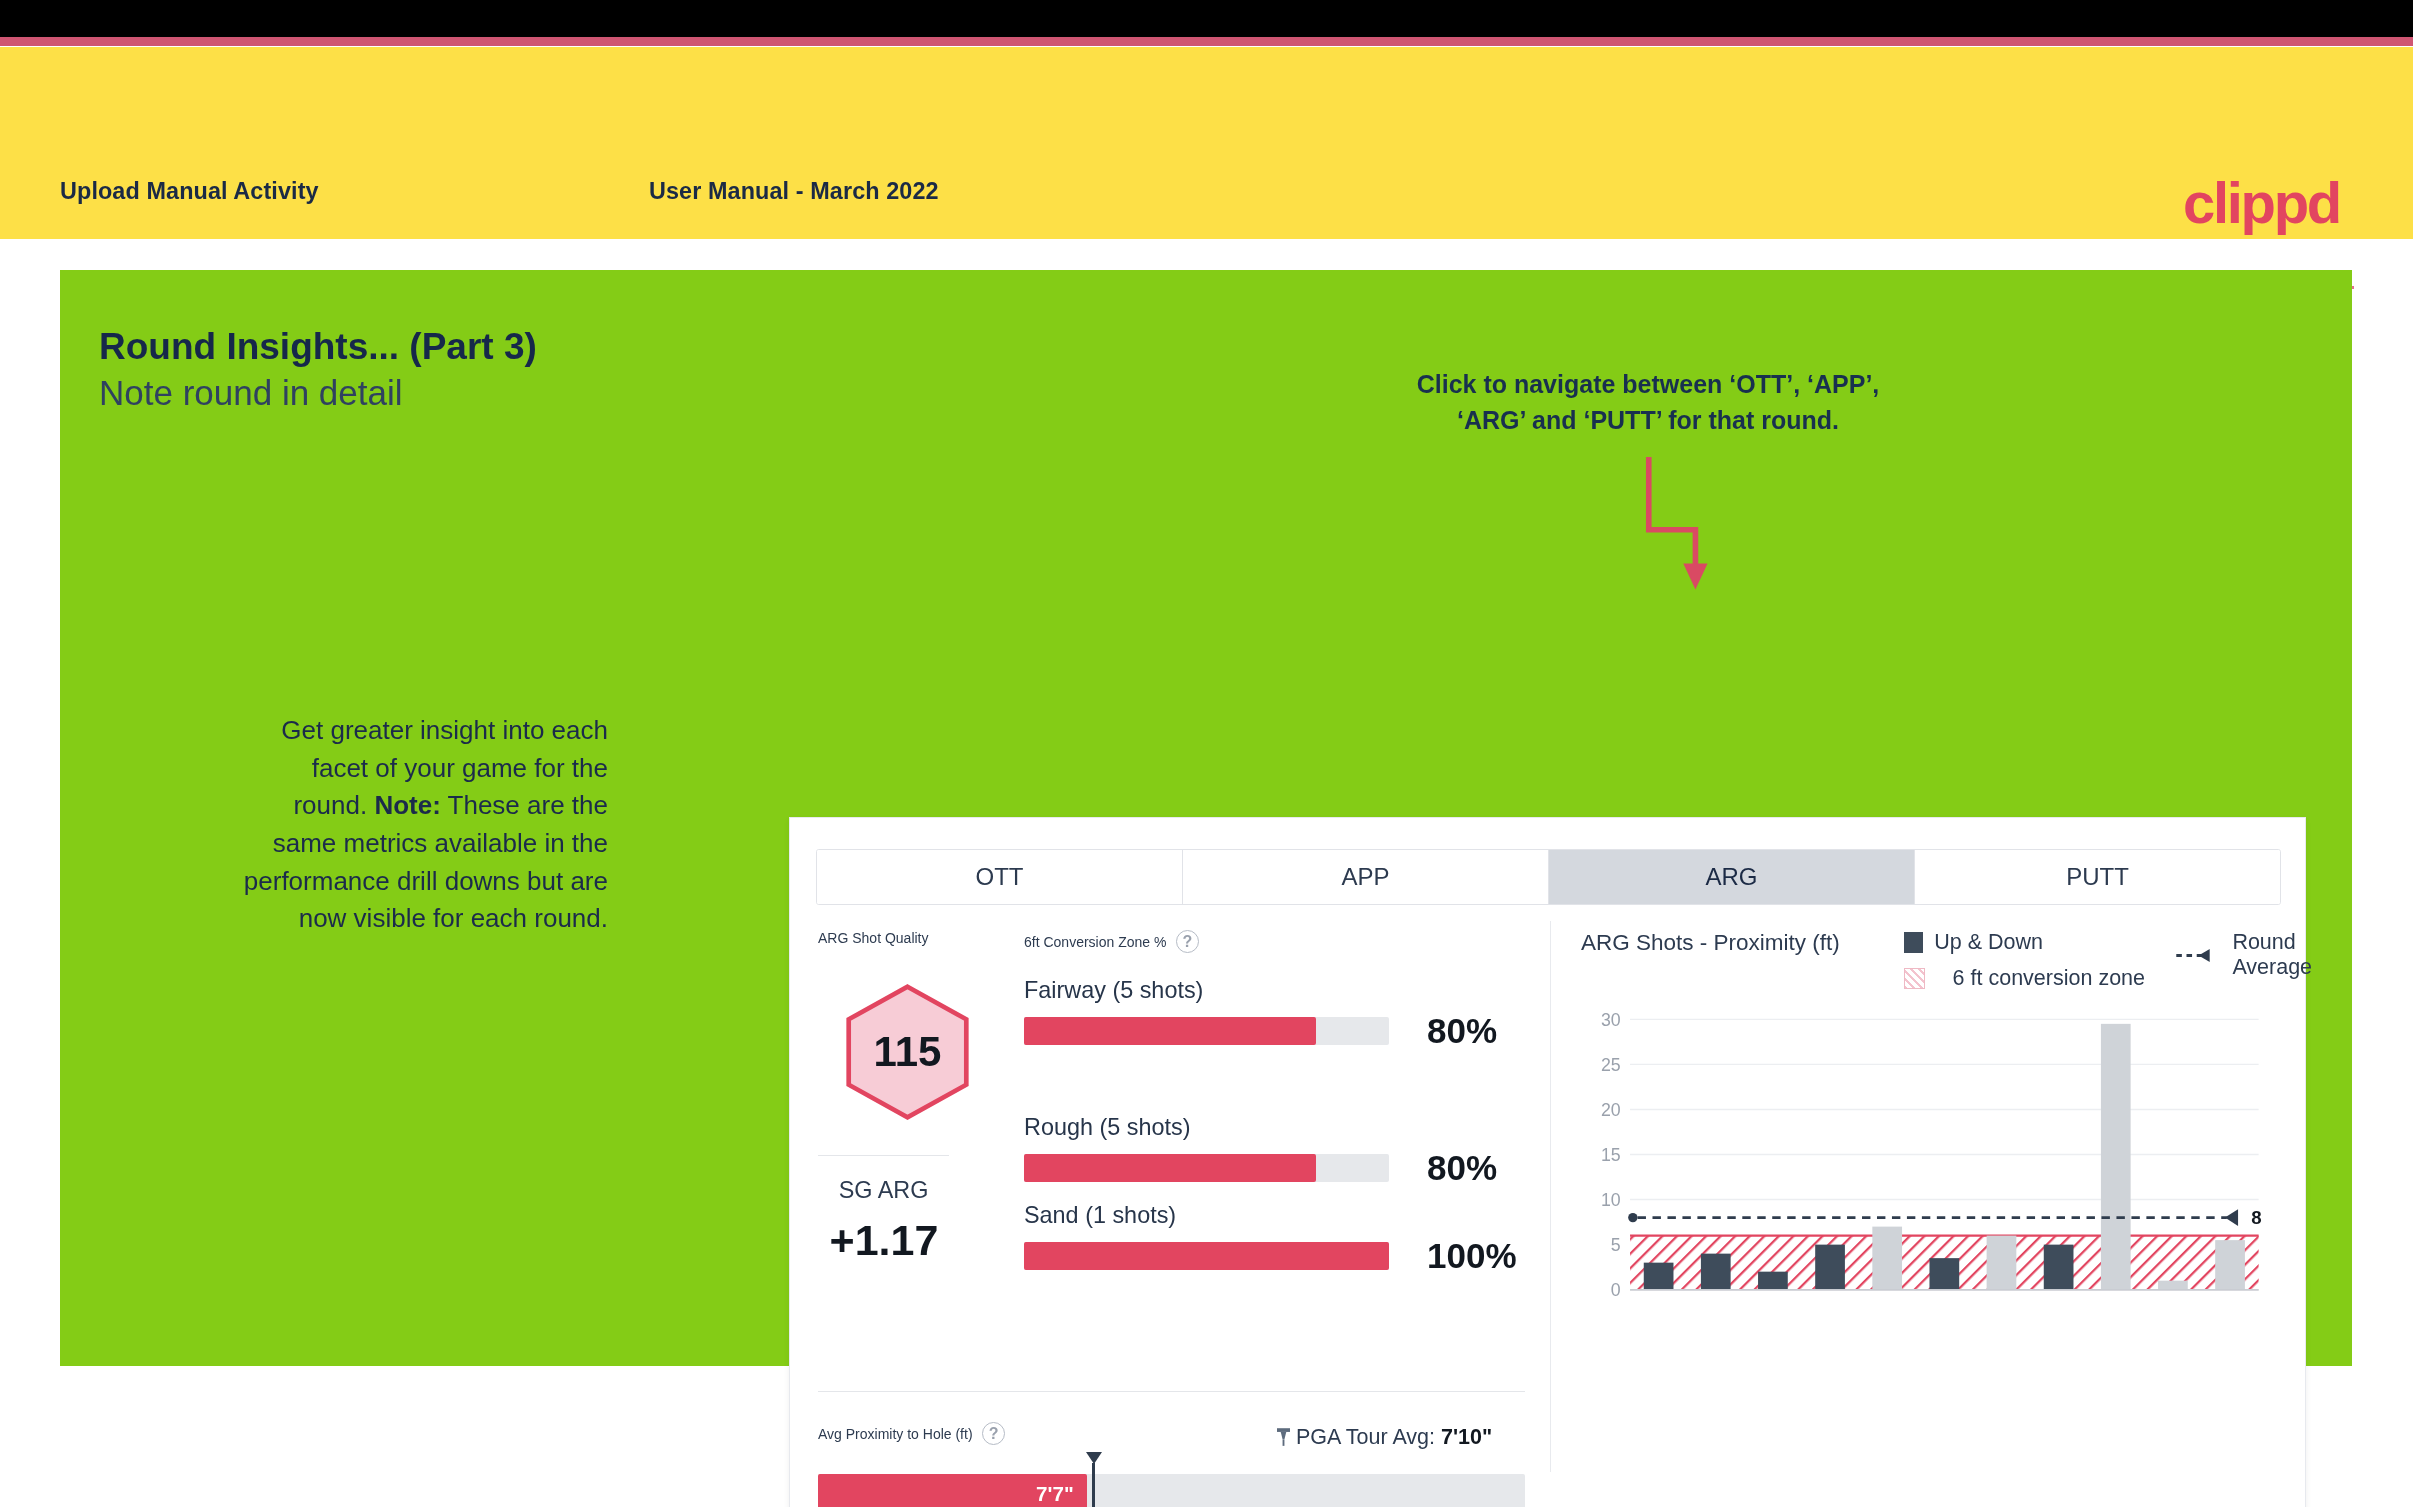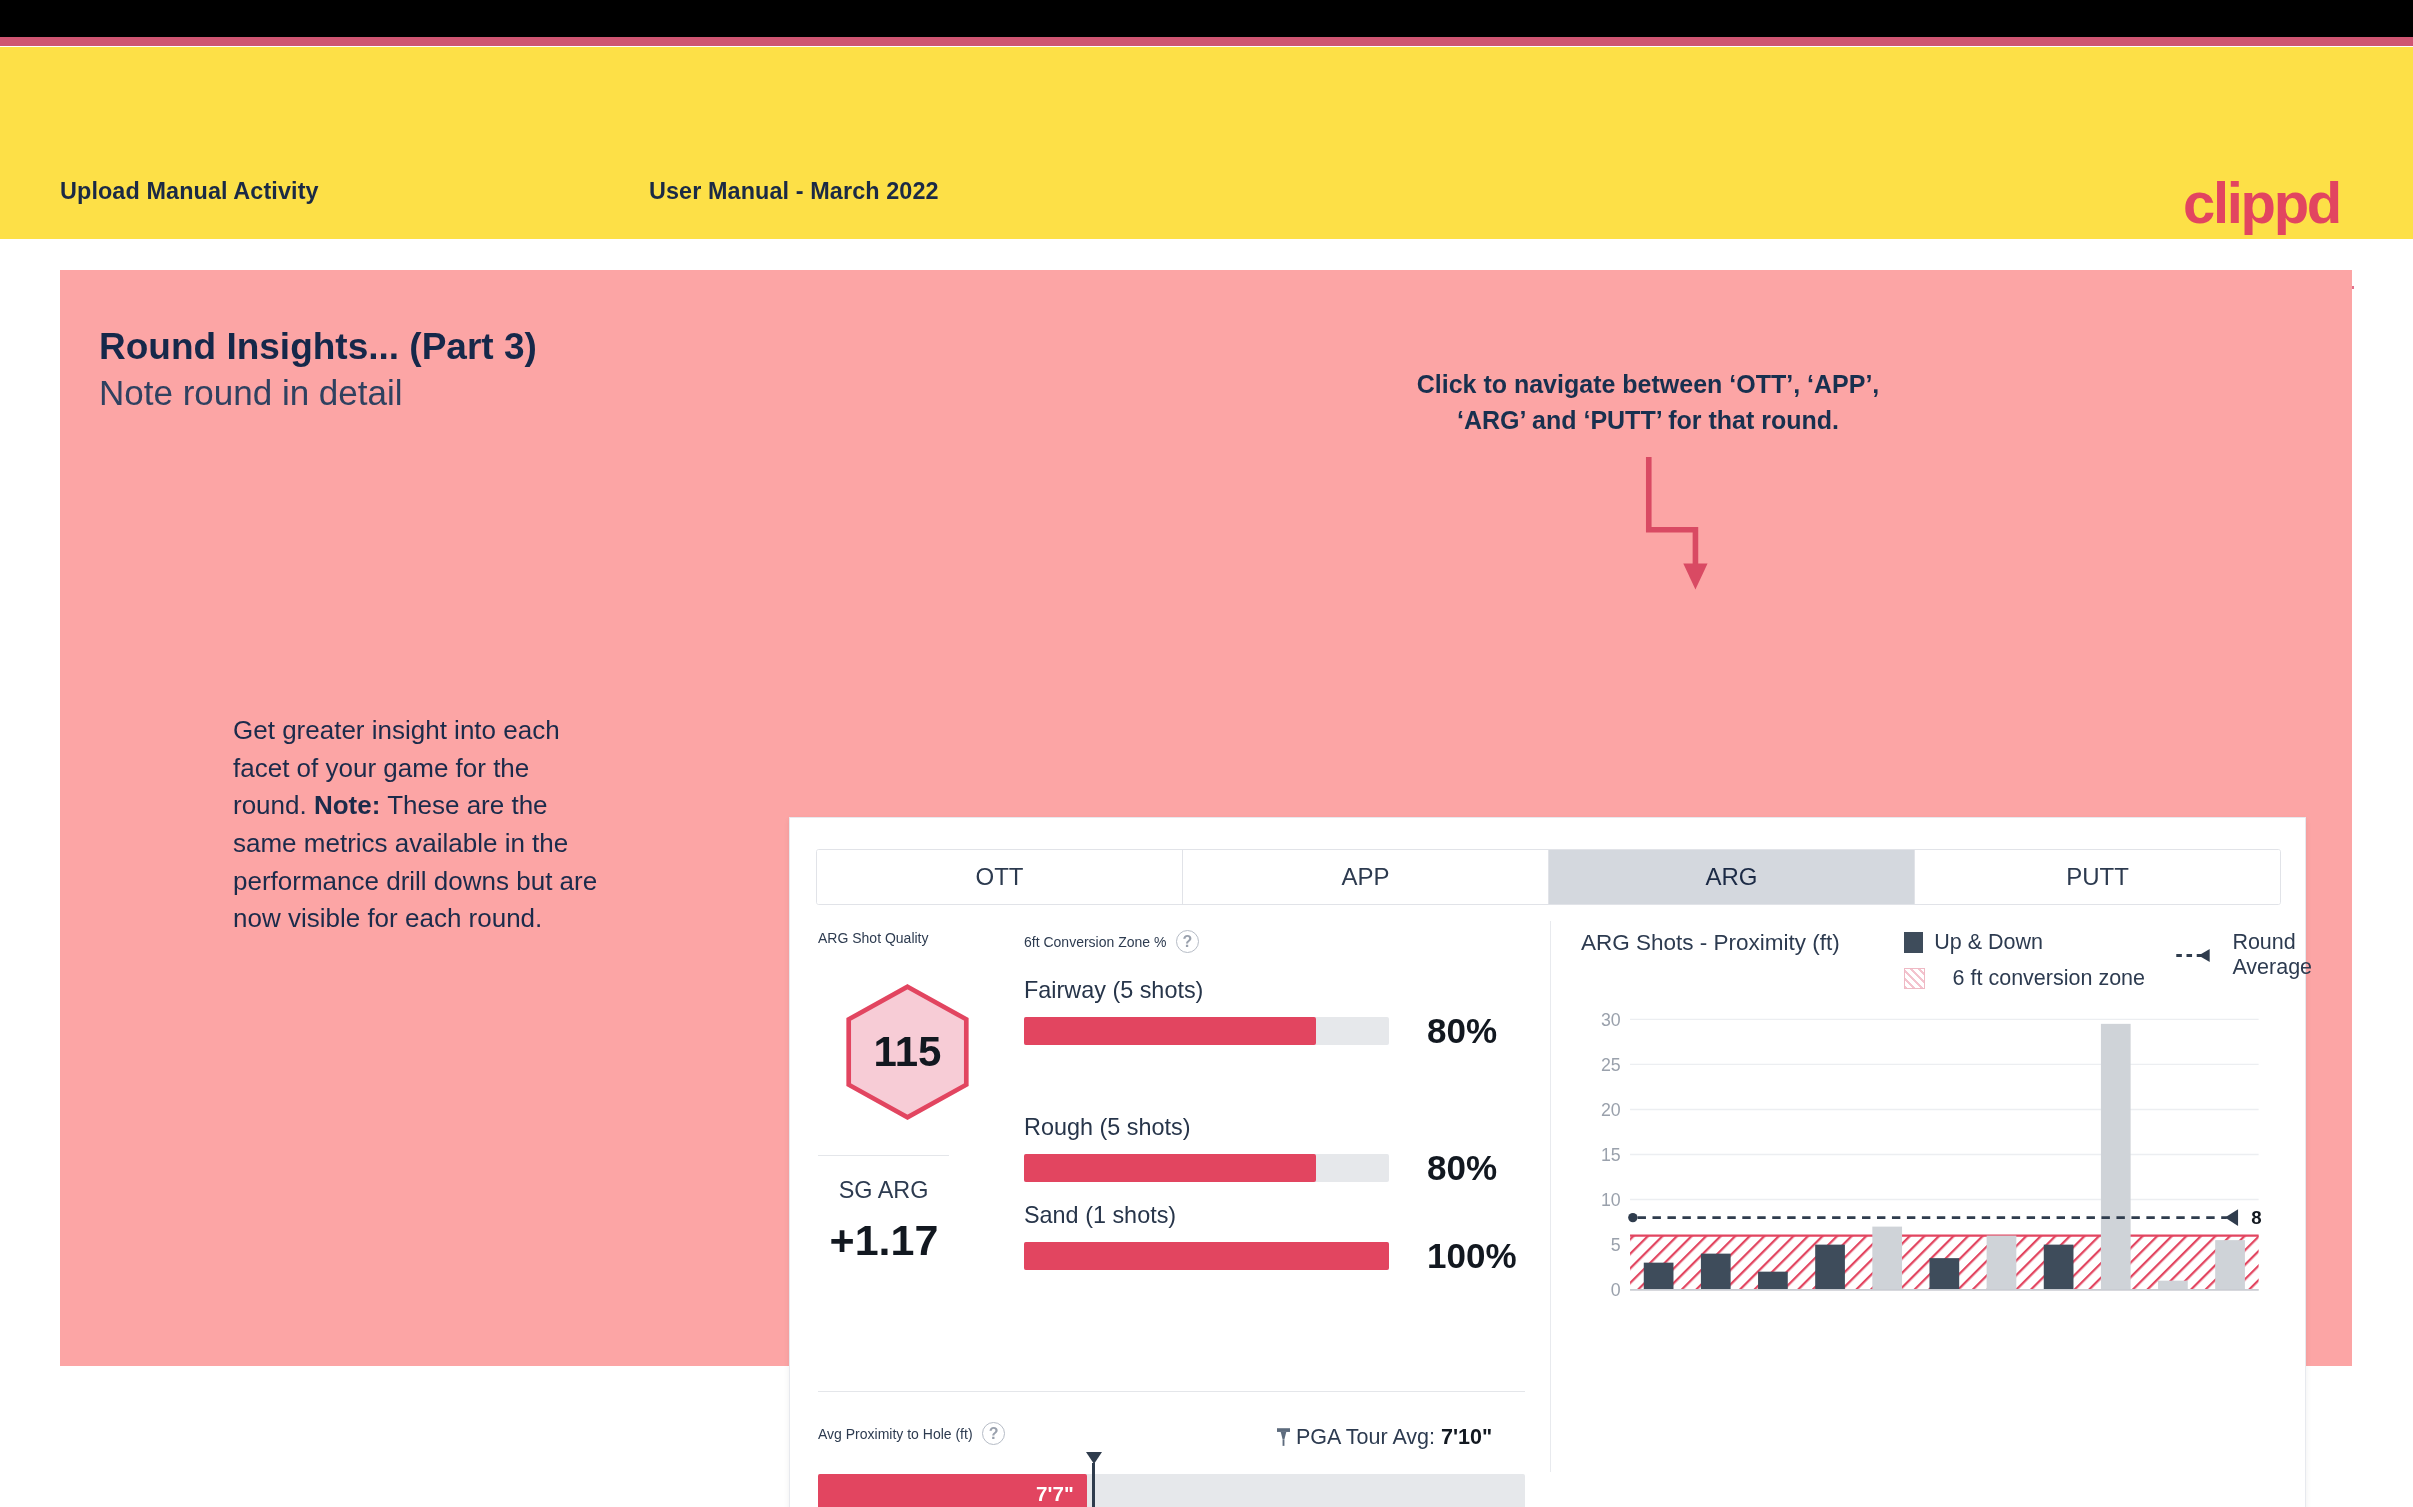--- a/index.html
+++ b/index.html
@@ -29,21 +29,21 @@
     position: absolute; right: 73px; top: 127px;
     font-size: 58px; font-weight: 800; color: #e24560;
     letter-spacing: -2.3px; line-height: 1;
   }
   .hdr-rule { position: absolute; left: 60px; top: 239px; width: 2294px; height: 2.8px; background: #e2718c; }
 
   
   .slide {
     position: absolute; left: 60px; top: 270px;
     width: 2292px; height: 1096px;
-    background: #fca5a5;
+    background: #84cc16;
   }
 
   .slide-title {
     position: absolute; left: 39px; top: 56px;
     font-size: 37px; font-weight: 700; color: #152murder;
     color: #16284a;
   }
   .slide-sub {
     position: absolute; left: 39px; top: 103px;
     font-size: 35px; font-weight: 400; color: #2f4160;
@@ -53,21 +53,21 @@
     position: absolute; left: 1260px; top: 96px; width: 656px;
     text-align: center; font-size: 25px; font-weight: 700;
     color: #18304f; line-height: 1.45;
   }
 
   
   .arrow-wrap { position: absolute; left: 1583px; top: 187px; width: 103px; height: 140px; }
 
   .left-note {
     position: absolute; left: 173px; top: 442px; width: 375px;
-    text-align: left; font-size: 26px; color: #1b2b4b; line-height: 1.45;
+    text-align: right; font-size: 26px; color: #1b2b4b; line-height: 1.45;
   }
   .left-note b { font-weight: 700; }
 
   
   .card {
     position: absolute; left: 729px; top: 547px;
     width: 1517px; height: 715px;
     background: #ffffff;
     border: 0.9px solid #e7e9ee;
     box-shadow: 0 1.9px 5.6px rgba(0,0,0,.07);

